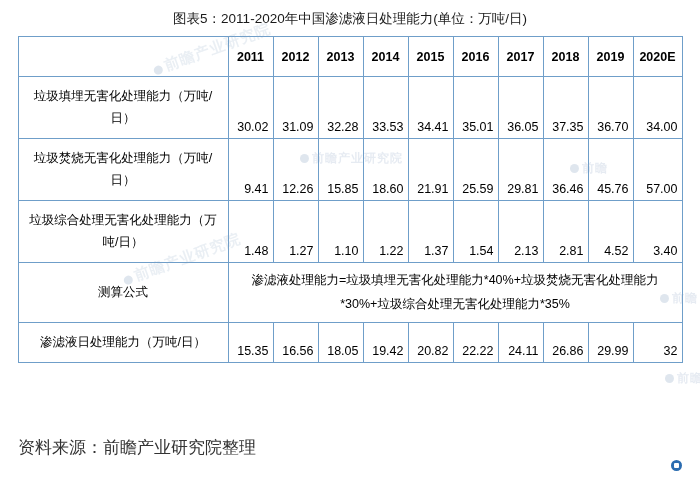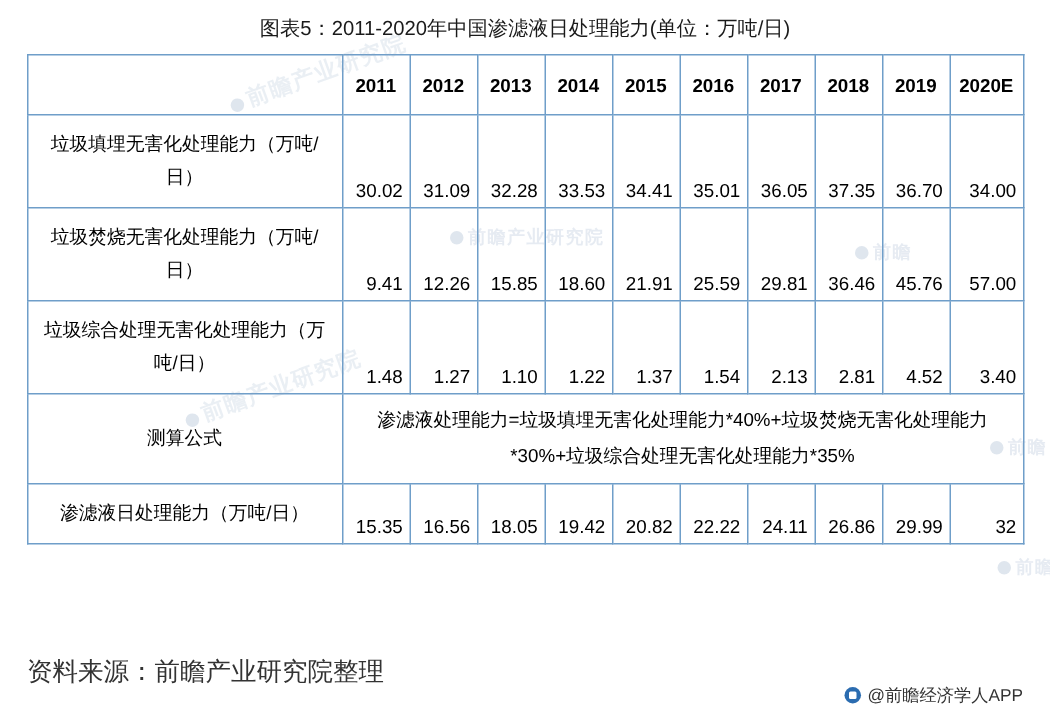--- a/index.html
+++ b/index.html
@@ -242,15 +242,14 @@
       <td class="num">26.86</td>
       <td class="num">29.99</td>
       <td class="num">32</td>
     </tr>
   </tbody>
     </table>
 
   <div class="footer">资料来源：前瞻产业研究院整理</div>
   <div class="footer-right">
     <span class="footer-logo"></span>
-    <span>@前瞻经济学人APP</span>
   </div>
 </div>
 
 </body></html>

